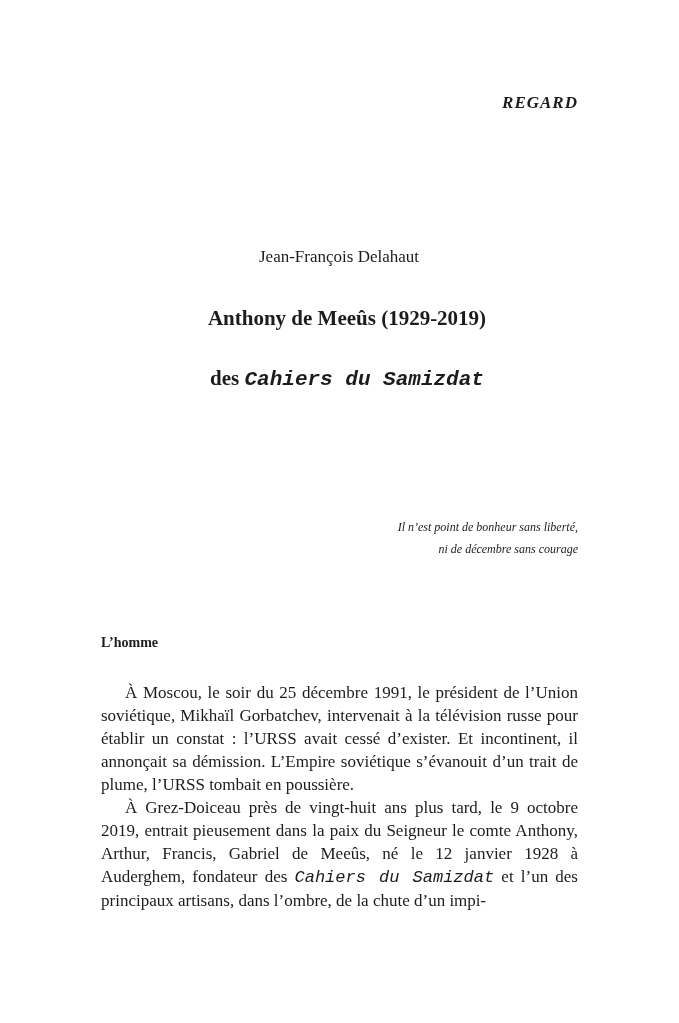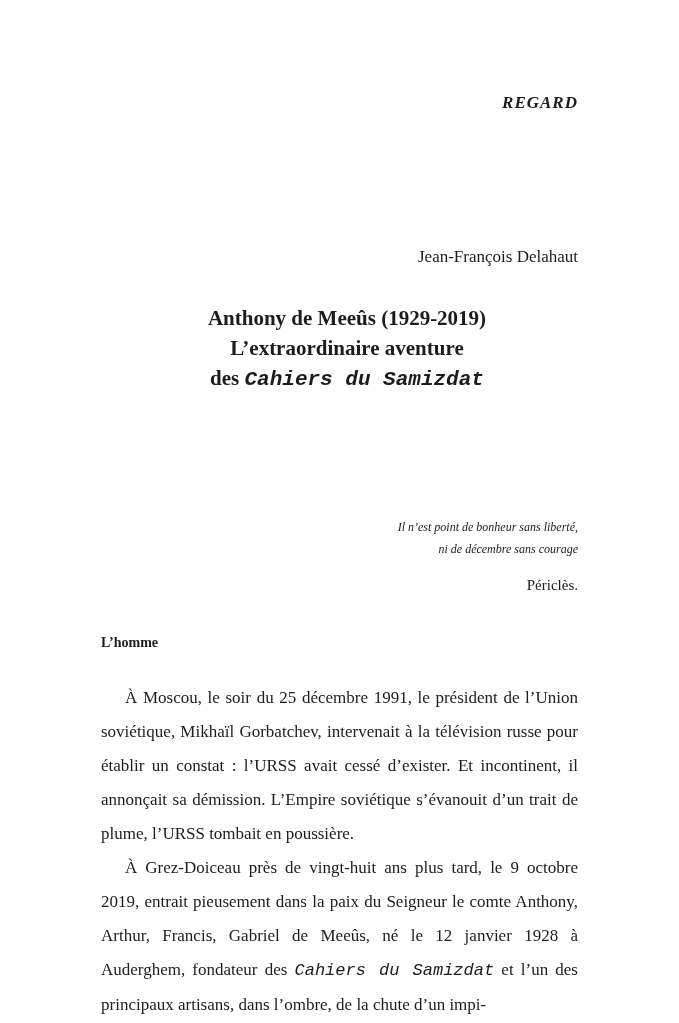--- a/index.html
+++ b/index.html
@@ -20,21 +20,21 @@
     font-size: 17px;
     font-weight: bold;
     font-style: italic;
     letter-spacing: 1px;
   }
   .author {
     position: absolute;
     top: 247px;
     left: 100px;
     width: 478px;
-    text-align: right;
+    text-align: center;
     font-size: 17px;
   }
   .article-title {
     position: absolute;
     top: 303px;
     left: 88px;
     width: 518px;
     margin: 0;
     text-align: center;
     font-size: 21px;
@@ -66,50 +66,49 @@
     margin: 0;
     font-size: 14px;
     font-weight: bold;
   }
   .body-text {
     position: absolute;
     top: 681px;
     left: 101px;
     width: 477px;
     font-size: 17px;
-    line-height: 34px;
+    line-height: 23px;
     text-align: justify;
   }
   .body-text p {
     margin: 0;
     text-indent: 24px;
   }
   em { font-style: italic; font-family: Liberation Mono, monospace; }
 </style>
 </head>
 <body>
 
 <div class="page">
 
   <div class="running-head">REGARD</div>
 
   <div class="author">Jean-François Delahaut</div>
 
   <h1 class="article-title">
     <span>Anthony de Meeûs (1929-2019)</span><br>
-    <span>L’extraordinaire aventure</span><br>
+    <br>
     <span>des </span><em>Cahiers du Samizdat</em>
   </h1>
 
   <div class="epigraph">
     <span>Il n’est point de bonheur sans liberté,</span><br>
     <span>ni de décembre sans courage</span>
   </div>
 
-  <div class="epigraph-attribution">Périclès.</div>
 
   <h2 class="section-heading">L’homme</h2>
 
   <div class="body-text">
     <p>À Moscou, le soir du 25 décembre 1991, le président de l’Union soviétique, Mikhaïl Gorbatchev, intervenait à la télévision russe pour établir un constat : l’URSS avait cessé d’exister. Et incontinent, il annonçait sa démission. L’Empire soviétique s’évanouit d’un trait de plume, l’URSS tombait en poussière.</p>
     <p><span>À Grez-Doiceau près de vingt-huit ans plus tard, le 9 octobre 2019, entrait pieusement dans la paix du Seigneur le comte Anthony, Arthur, Francis, Gabriel de Meeûs, né le 12 janvier 1928 à Auderghem, fondateur des </span><em>Cahiers du Samizdat</em><span> et l’un des principaux artisans, dans l’ombre, de la chute d’un impi-</span></p>
   </div>
 
 </div>
 

